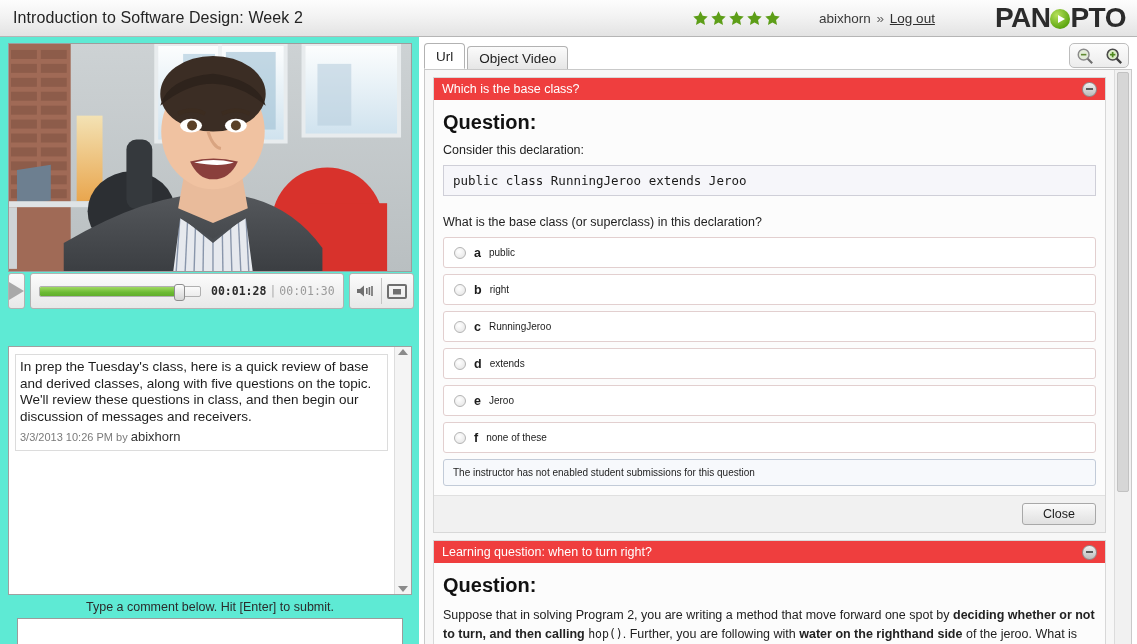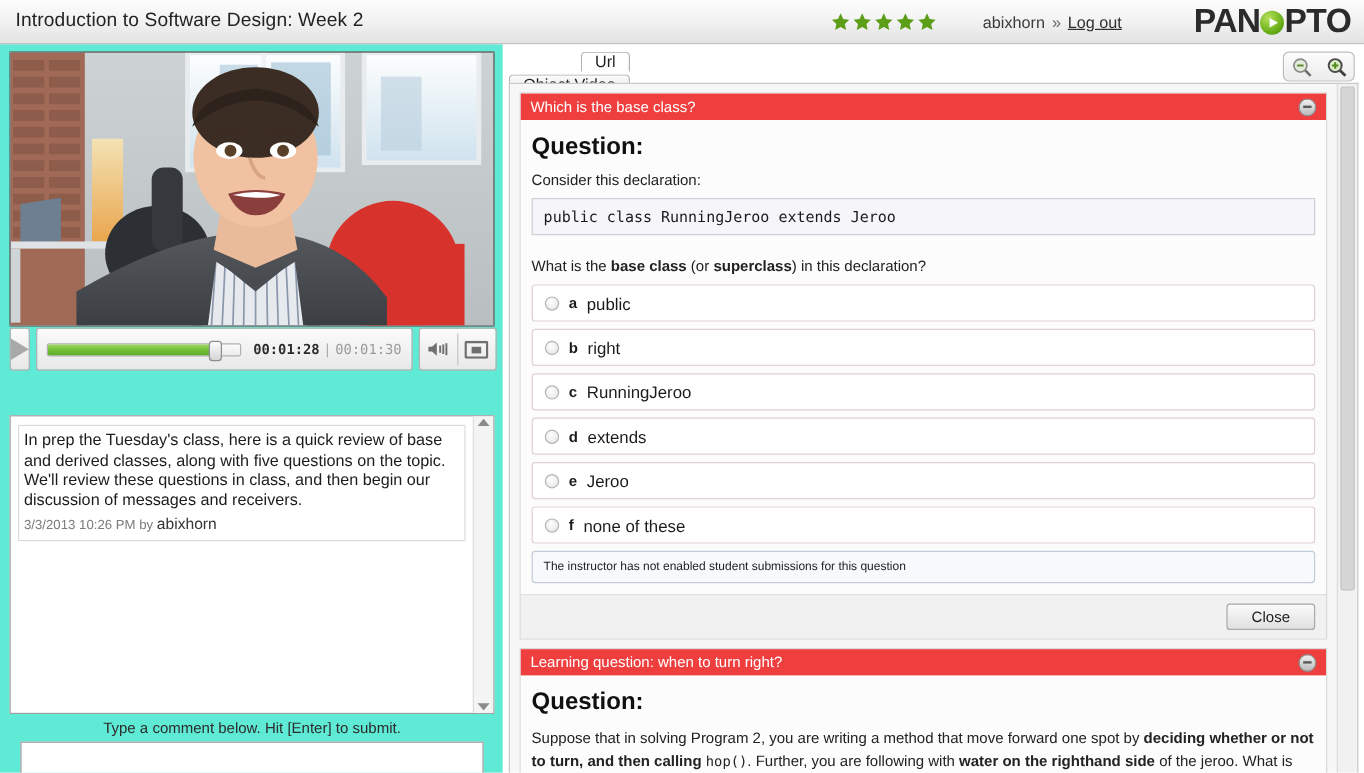--- a/index.html
+++ b/index.html
@@ -189,21 +189,21 @@
     font-family: "Liberation Sans", sans-serif; font-size: 13px; padding: 3px;
   }
 
   
   #right-col {
     position: absolute; left: 419px; top: 37px; width: 718px; height: 607px;
     background: #ffffff;
   }
   #r-tabs {
     position: absolute; left: 5px; top: 6px; height: 26px;
-    display: flex; align-items: flex-end; gap: 2px; flex-direction: column;
+    display: flex; align-items: flex-end; gap: 2px;
   }
   .rtab {
     height: 23px; padding: 0 11px; display: flex; align-items: center;
     font-size: 13.5px; color: #1f1f1f; cursor: pointer;
     background: linear-gradient(to bottom,#fbfbfb,#e6e6e6);
     border: 1px solid #b2b2b2; border-bottom: none; border-radius: 4px 4px 0 0;
   }
   .rtab.active { background: #ffffff; height: 26px; border-bottom: 1px solid #fff; }
   #zoom-group {
     position: absolute; right: 8px; top: 6px; width: 60px; height: 25px;
@@ -234,34 +234,34 @@
   }
   .collapse-icon .bar { width: 7px; height: 2px; background: #5a5a5a; }
   .qcard-body { padding: 11px 9px 9px 9px; background: #fcfcfc; }
   .q-title { font-size: 20px; font-weight: bold; color: #111; margin-bottom: 9px; }
   .q-intro { font-size: 12.5px; color: #222; margin-bottom: 8px; }
   .code-box {
     border: 1px solid #cfcfd8; background: #f6f6fa; padding: 7px 9px;
     font-family: "DejaVu Sans Mono", monospace; font-size: 12.5px; color: #1a1a1a;
   }
   .q-prompt { font-size: 12.5px; color: #222; margin: 19px 0 8px 0; }
-  .q-prompt b { font-weight: bold; }
+  .q-prompt b { font-weight: normal; }
   .opt {
     border: 1px solid #e2cfcf; background: #ffffff; border-radius: 3px;
     height: 31px; margin-bottom: 6px; display: flex; align-items: center; padding: 0 10px;
     cursor: pointer;
   }
   .radio {
     width: 12px; height: 12px; border-radius: 50%;
     border: 1px solid #b4b4b4;
     background: radial-gradient(circle at 40% 35%, #ffffff, #e2e2e2);
     margin-right: 8px; flex: none;
   }
   .opt .ltr { font-weight: bold; font-size: 12.5px; color: #1b1b1b; margin-right: 8px; }
-  .opt .txt { font-size: 14px; color: #1b1b1b; }
+  .opt .txt { font-size: 10px; color: #1b1b1b; }
   .notice {
     border: 1px solid #c2cbd8; background: #f7f9fc; border-radius: 3px;
     padding: 7px 9px; font-size: 10px; color: #232323; margin-top: 4px;
   }
   .card-footer {
     background: #f1f1f1; border-top: 1px solid #e0e0e0;
     padding: 7px 9px; display: flex; justify-content: flex-end;
   }
   .btn {
     min-width: 74px; height: 22px; padding: 0 12px;

